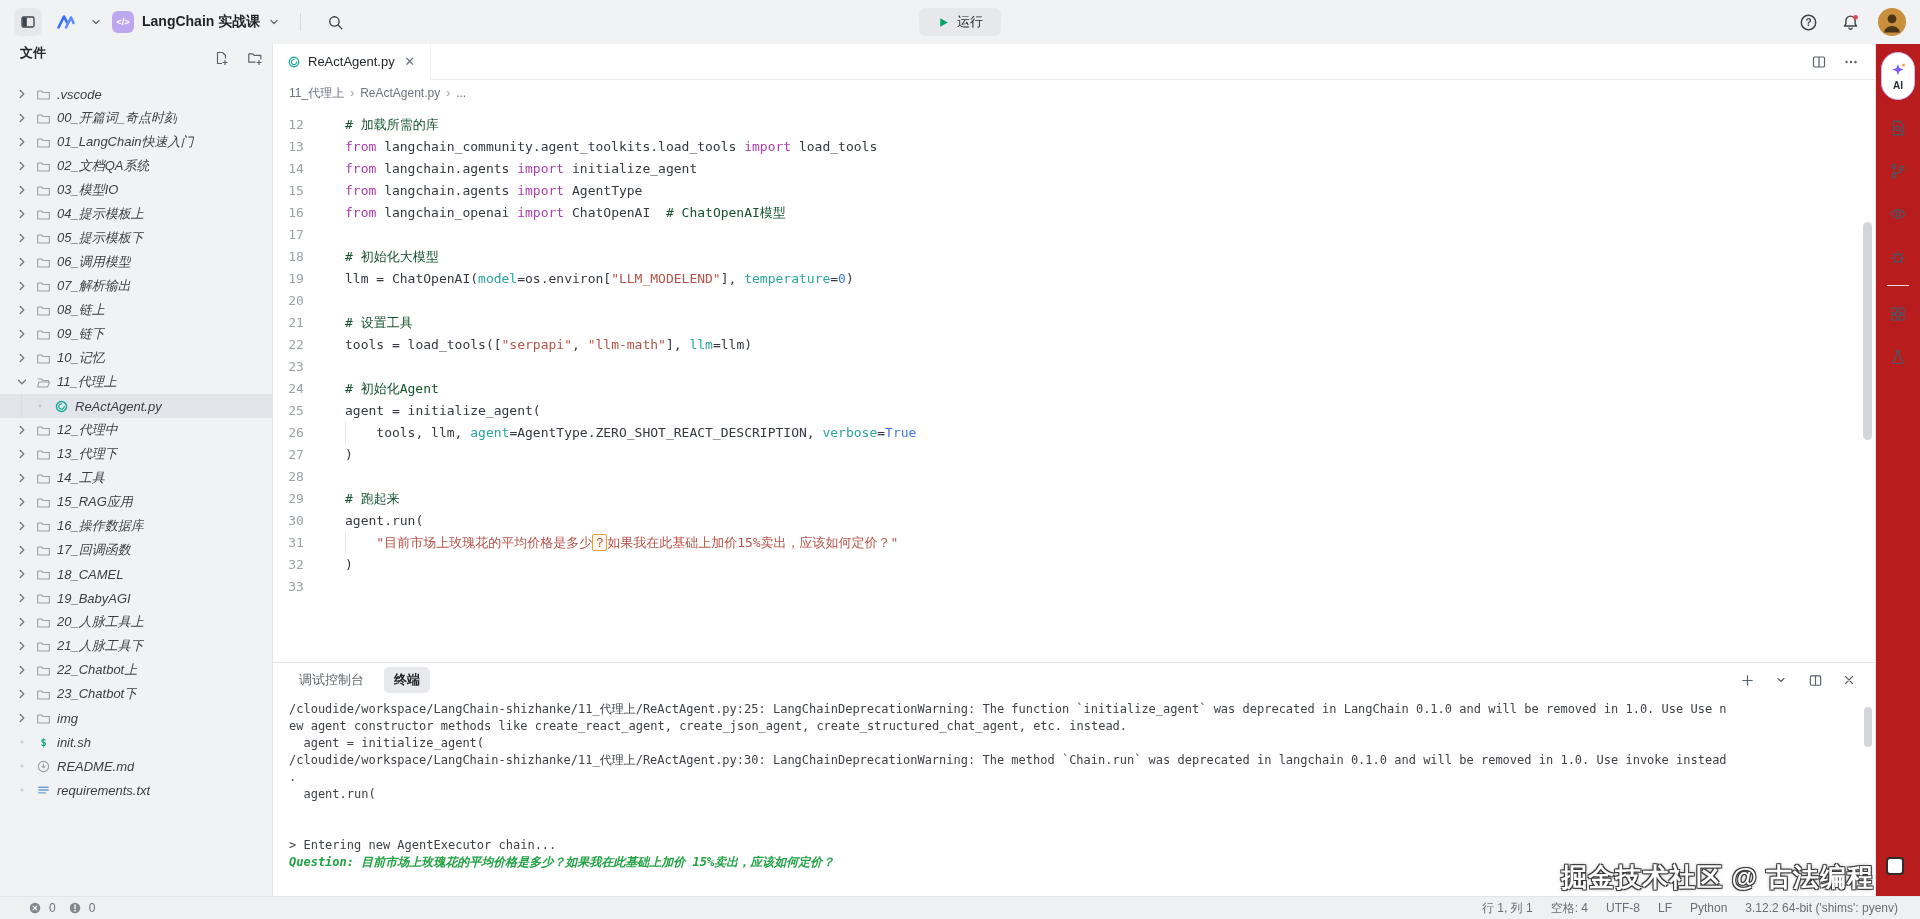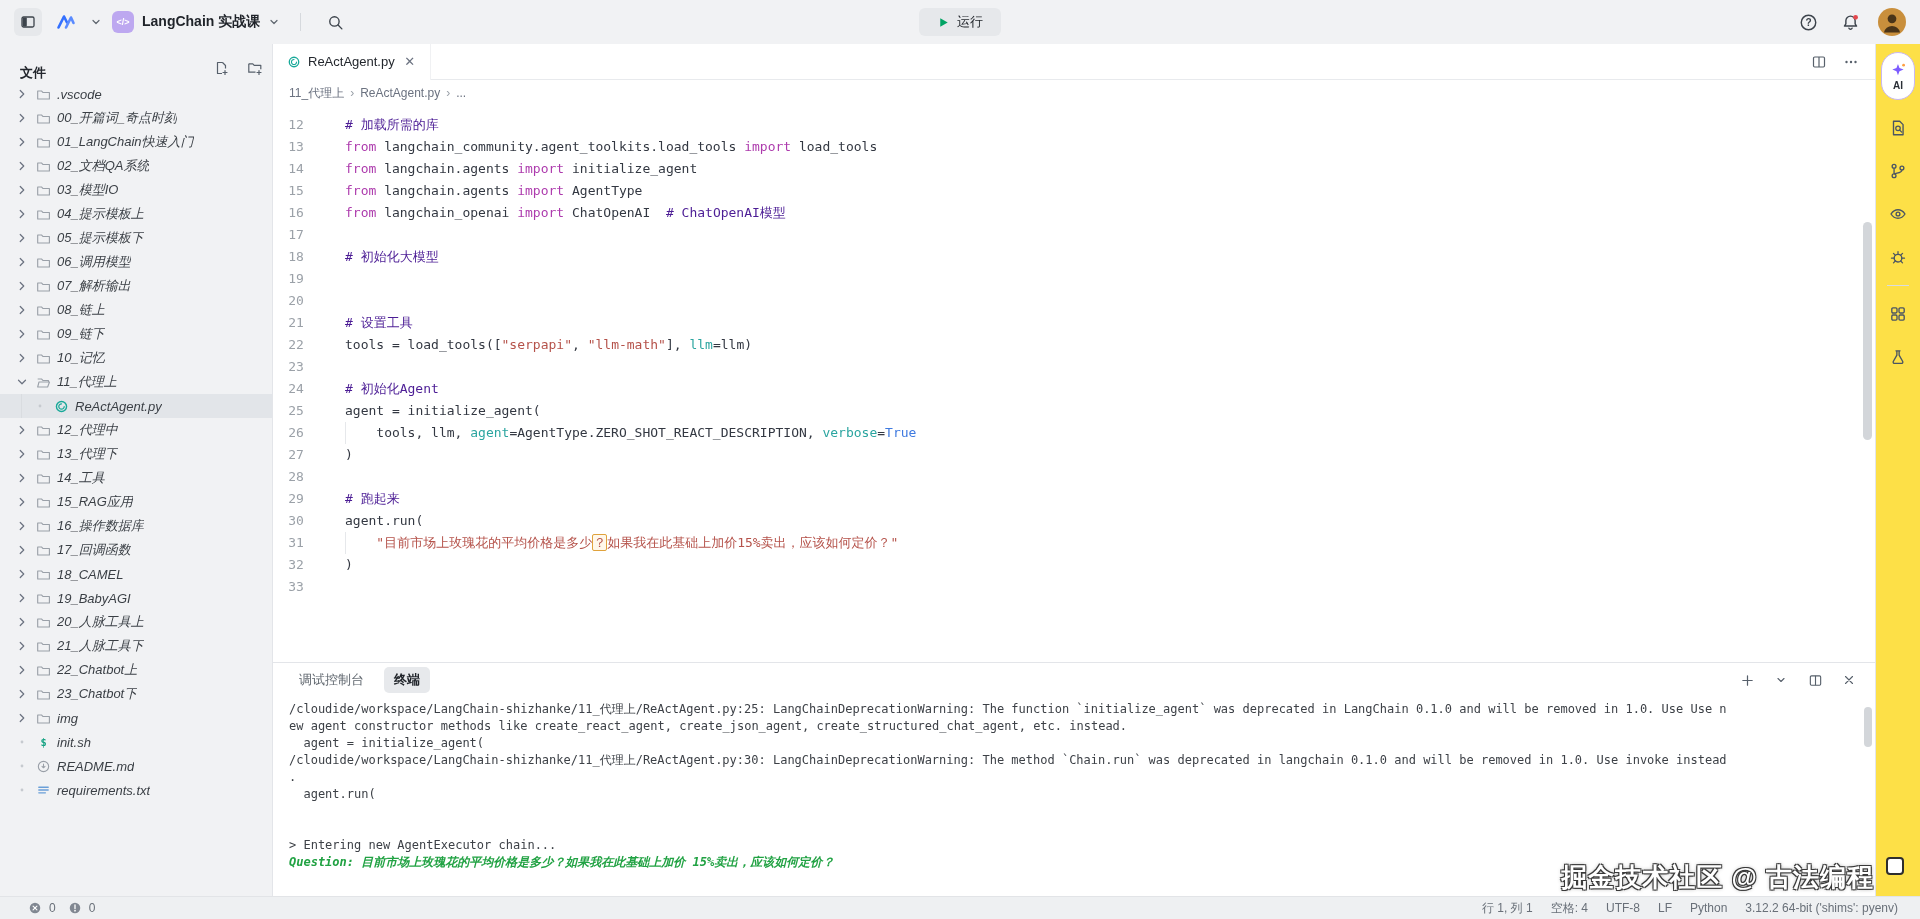--- a/index.html
+++ b/index.html
@@ -18,21 +18,21 @@
   .tb-divider { width:1px; height:18px; background:#d6d9dd; margin:0 10px; }
   .run-btn { position:absolute; left:50%; top:8px; transform:translateX(-50%); height:28px; padding:0 18px; background:#e6e8eb; border-radius:6px; display:flex; align-items:center; gap:7px; font-size:13px; color:#23272d; cursor:pointer; }
   .tb-right { margin-left:auto; display:flex; align-items:center; gap:14px; }
   .avatar { width:28px; height:28px; border-radius:50%; background:#c98f3c; overflow:hidden; display:flex; align-items:center; justify-content:center; cursor:pointer; }
 
   
   .main { flex:1; display:flex; min-height:0; }
 
   
   .sidebar { width:272px; flex:0 0 272px; background:#f1f2f4; display:flex; flex-direction:column; }
-  .sb-head { height:38px; display:flex; align-items:flex-end; padding:0 3px 0 20px; }
+  .sb-head { height:38px; display:flex; align-items:flex-start; padding:0 3px 0 20px; }
   .sb-title { font-size:13px; font-weight:bold; color:#23272d; }
   .sb-actions { margin-left:auto; display:flex; gap:6px; }
   .tree { flex:1; overflow:hidden; padding-bottom:6px; }
   .tree-row { height:24px; display:flex; align-items:center; padding-left:14px; gap:6px; font-size:13px; color:#3a3f45; cursor:pointer; position:relative; white-space:nowrap; }
   .tree-row.selected { background:#e2e5e9; }
   .tree-row .lead { width:16px; display:flex; justify-content:center; flex:0 0 16px; }
   .tree-row.child { padding-left:32px; }
   .tree-row.child::before { content:""; position:absolute; left:21px; top:0; bottom:0; border-left:1px solid #d9dce0; }
   .tree-label { overflow:hidden; text-overflow:ellipsis;font-style:italic; }
 
@@ -45,37 +45,37 @@
   .breadcrumb { height:26px; flex:0 0 26px; display:flex; align-items:center; gap:6px; padding-left:16px; font-size:12px; color:#6b7280; }
   .crumb { cursor:pointer; }
   .crumb-sep { color:#9aa0a8; }
 
   
   .code-area { flex:1; min-height:0; overflow:hidden; position:relative; padding-top:8px; font-family:"DejaVu Sans Mono", monospace; font-size:13px; }
   .code-line { height:22px; line-height:22px; display:flex; white-space:pre; }
   .ln { width:46px; flex:0 0 46px; text-align:center; color:#9ba1a8; }
   .lt { margin-left:26px; position:relative; }
   .lt.ig::before { content:""; position:absolute; left:0; top:0; bottom:0; border-left:1px solid #e6e8eb; }
-  .t-c { color:#4c1d95; } .t-k { color:#ad3bad; } .t-p { color:#333842; }
+  .t-c { color:#14532d; } .t-k { color:#ad3bad; } .t-p { color:#333842; }
   .t-s { color:#b5524a; } .t-m { color:#2ba5a0; } .t-n { color:#3f7ae0; }
   .t-b { color:#b5524a; border:1px solid #e0a23c; border-radius:2px; background:rgba(255,200,80,.12); }
   .v-scroll { position:absolute; width:9px; border-radius:5px; background:#d3d6da; right:3px; }
 
   
   .panel { flex:0 0 234px; border-top:1px solid #e3e5e9; display:flex; flex-direction:column; background:#fff; }
   .panel-head { height:34px; flex:0 0 34px; display:flex; align-items:center; padding:0 12px 0 16px; gap:16px; }
   .ptab { font-size:13px; color:#5f666e; cursor:pointer; padding:4px 10px; border-radius:5px; }
   .ptab.active { color:#1f2329; font-weight:bold; background:#e7e9ec; }
   .panel-actions { margin-left:auto; display:flex; align-items:center; gap:6px; }
   .terminal { flex:1; position:relative; overflow:hidden; padding:4px 0 0 16px; font-family:"DejaVu Sans Mono", monospace; font-size:12px; color:#3d4147; }
   .term-line { height:17px; line-height:17px; white-space:pre; }
   .term-line.q { color:#21a243; font-weight:bold; font-style:italic; }
 
   
-  .rail { width:44px; flex:0 0 44px; background:#fde047; display:flex; flex-direction:column; align-items:center; padding-top:8px; gap:13px; }
+  .rail { width:44px; flex:0 0 44px; background:#b91c1c; display:flex; flex-direction:column; align-items:center; padding-top:8px; gap:13px; }
   .rail-btn { width:30px; height:30px; display:flex; align-items:center; justify-content:center; border-radius:7px; cursor:pointer; }
   .ai-pill { width:34px; height:48px; border:1.5px solid #c9b8f0; background:#fff; border-radius:17px; display:flex; flex-direction:column; align-items:center; justify-content:center; gap:1px; cursor:pointer; }
   .ai-label { font-size:10px; color:#2a2f36; font-weight:bold; }
   .rail-divider { width:22px; border-top:1px solid #d9dce0; }
 
   
   .statusbar { height:23px; flex:0 0 23px; background:#eef0f2; border-top:1px solid #e2e4e7; display:flex; align-items:center; font-size:12px; color:#697079; padding:0 22px 0 28px; }
   .sb-left { display:flex; align-items:center; gap:4px; }
   .sb-right { margin-left:auto; display:flex; align-items:center; gap:18px; }
   .sb-item { cursor:pointer; white-space:nowrap; }
@@ -670,21 +670,21 @@
 
       <div class="code-area">
         <div id="code-lines">
             <div class="code-line"><span class="ln">12</span><span class="lt"><span class="t-c"># 加载所需的库</span></span></div>
             <div class="code-line"><span class="ln">13</span><span class="lt"><span class="t-k">from</span><span class="t-p"> langchain_community.agent_toolkits.load_tools </span><span class="t-k">import</span><span class="t-p"> load_tools</span></span></div>
             <div class="code-line"><span class="ln">14</span><span class="lt"><span class="t-k">from</span><span class="t-p"> langchain.agents </span><span class="t-k">import</span><span class="t-p"> initialize_agent</span></span></div>
             <div class="code-line"><span class="ln">15</span><span class="lt"><span class="t-k">from</span><span class="t-p"> langchain.agents </span><span class="t-k">import</span><span class="t-p"> AgentType</span></span></div>
             <div class="code-line"><span class="ln">16</span><span class="lt"><span class="t-k">from</span><span class="t-p"> langchain_openai </span><span class="t-k">import</span><span class="t-p"> ChatOpenAI</span><span class="t-c">  # ChatOpenAI模型</span></span></div>
             <div class="code-line"><span class="ln">17</span><span class="lt"></span></div>
             <div class="code-line"><span class="ln">18</span><span class="lt"><span class="t-c"># 初始化大模型</span></span></div>
-            <div class="code-line"><span class="ln">19</span></div>
+            <div class="code-line"><span class="ln">19</span><span class="lt"><span class="t-p">llm = ChatOpenAI(</span><span class="t-m">model</span><span class="t-p">=os.environ[</span><span class="t-s">"LLM_MODELEND"</span><span class="t-p">], </span><span class="t-m">temperature</span><span class="t-p">=</span><span class="t-n">0</span><span class="t-p">)</span></span></div>
             <div class="code-line"><span class="ln">20</span><span class="lt"></span></div>
             <div class="code-line"><span class="ln">21</span><span class="lt"><span class="t-c"># 设置工具</span></span></div>
             <div class="code-line"><span class="ln">22</span><span class="lt"><span class="t-p">tools = load_tools([</span><span class="t-s">"serpapi"</span><span class="t-p">, </span><span class="t-s">"llm-math"</span><span class="t-p">], </span><span class="t-m">llm</span><span class="t-p">=llm)</span></span></div>
             <div class="code-line"><span class="ln">23</span><span class="lt"></span></div>
             <div class="code-line"><span class="ln">24</span><span class="lt"><span class="t-c"># 初始化Agent</span></span></div>
             <div class="code-line"><span class="ln">25</span><span class="lt"><span class="t-p">agent = initialize_agent(</span></span></div>
             <div class="code-line"><span class="ln">26</span><span class="lt ig"><span class="t-p">    tools, llm, </span><span class="t-m">agent</span><span class="t-p">=AgentType.ZERO_SHOT_REACT_DESCRIPTION, </span><span class="t-m">verbose</span><span class="t-p">=</span><span class="t-n">True</span></span></div>
             <div class="code-line"><span class="ln">27</span><span class="lt"><span class="t-p">)</span></span></div>
             <div class="code-line"><span class="ln">28</span><span class="lt"></span></div>
             <div class="code-line"><span class="ln">29</span><span class="lt"><span class="t-c"># 跑起来</span></span></div>

